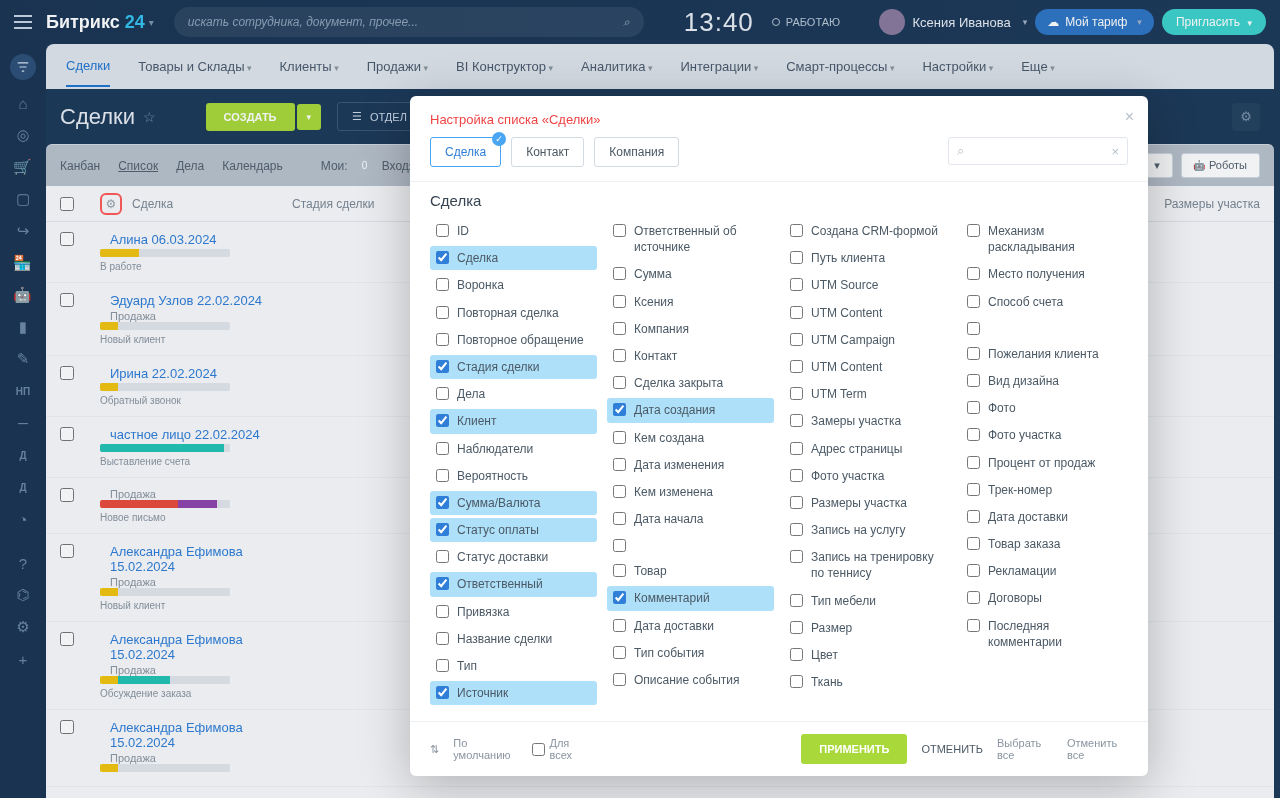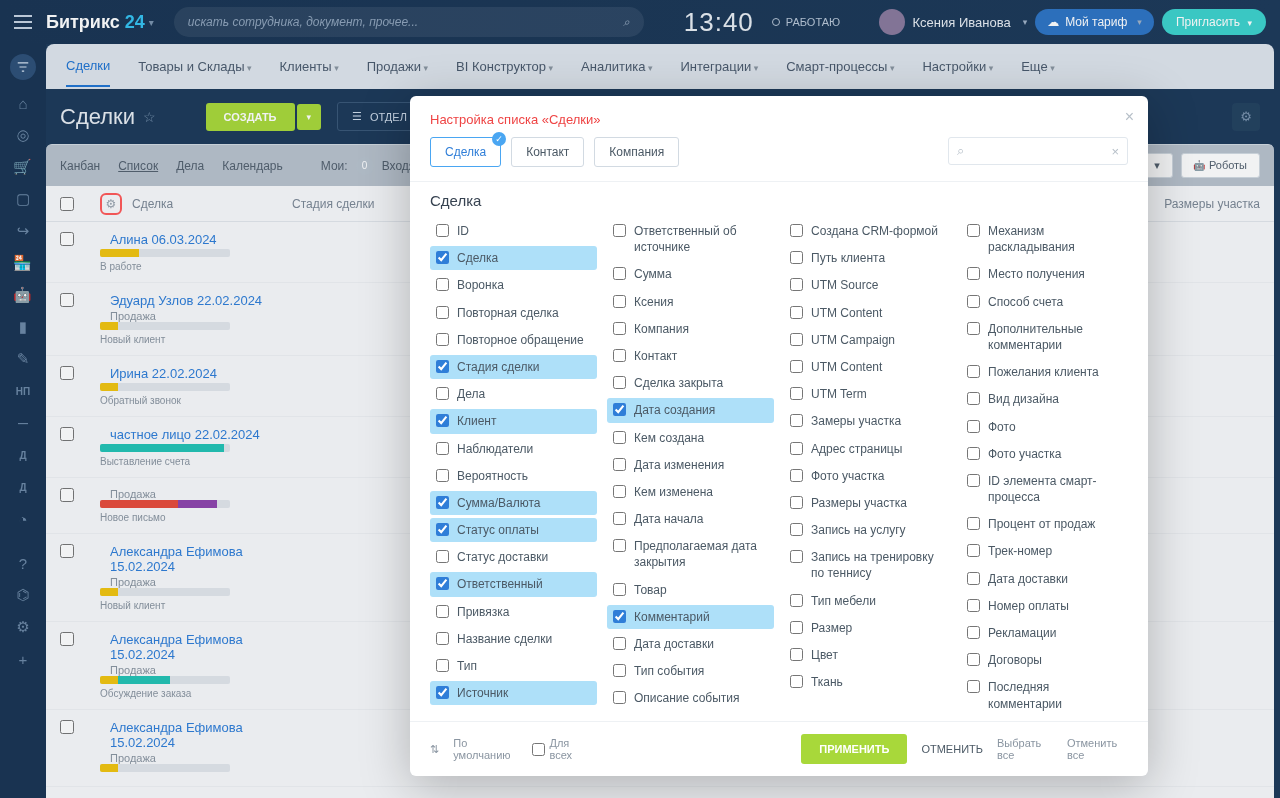--- a/index.html
+++ b/index.html
@@ -483,21 +483,20 @@
         <label class="fitem">
           <input type="checkbox" style="">
           <span>Кем изменена</span>
         </label>
         <label class="fitem">
           <input type="checkbox" style="">
           <span>Дата начала</span>
         </label>
         <label class="fitem">
           <input type="checkbox" style="">
-          <span>Предполагаемая дата закрытия</span>
         </label>
         <label class="fitem">
           <input type="checkbox" style="">
           <span>Товар</span>
         </label>
         <label class="fitem checked">
           <input type="checkbox" checked="" style="">
           <span>Комментарий</span>
         </label>
         <label class="fitem">
@@ -591,57 +590,52 @@
         <label class="fitem">
           <input type="checkbox" style="">
           <span>Место получения</span>
         </label>
         <label class="fitem">
           <input type="checkbox" style="">
           <span>Способ счета</span>
         </label>
         <label class="fitem">
           <input type="checkbox" style="">
-          <span>Дополнительные комментарии</span>
         </label>
         <label class="fitem">
           <input type="checkbox" style="">
           <span>Пожелания клиента</span>
         </label>
         <label class="fitem">
           <input type="checkbox" style="">
           <span>Вид дизайна</span>
         </label>
         <label class="fitem">
           <input type="checkbox" style="">
           <span>Фото</span>
         </label>
         <label class="fitem">
           <input type="checkbox" style="">
           <span>Фото участка</span>
         </label>
         <label class="fitem">
           <input type="checkbox" style="">
-          <span>ID элемента смарт-процесса</span>
-        </label>
-        <label class="fitem">
-          <input type="checkbox" style="">
           <span>Процент от продаж</span>
         </label>
         <label class="fitem">
           <input type="checkbox" style="">
           <span>Трек-номер</span>
         </label>
         <label class="fitem">
           <input type="checkbox" style="">
           <span>Дата доставки</span>
         </label>
         <label class="fitem">
           <input type="checkbox" style="">
-          <span>Номер оплаты</span>
+          <span>Товар заказа</span>
         </label>
         <label class="fitem">
           <input type="checkbox" style="">
           <span>Рекламации</span>
         </label>
         <label class="fitem">
           <input type="checkbox" style="">
           <span>Договоры</span>
         </label>
         <label class="fitem">

